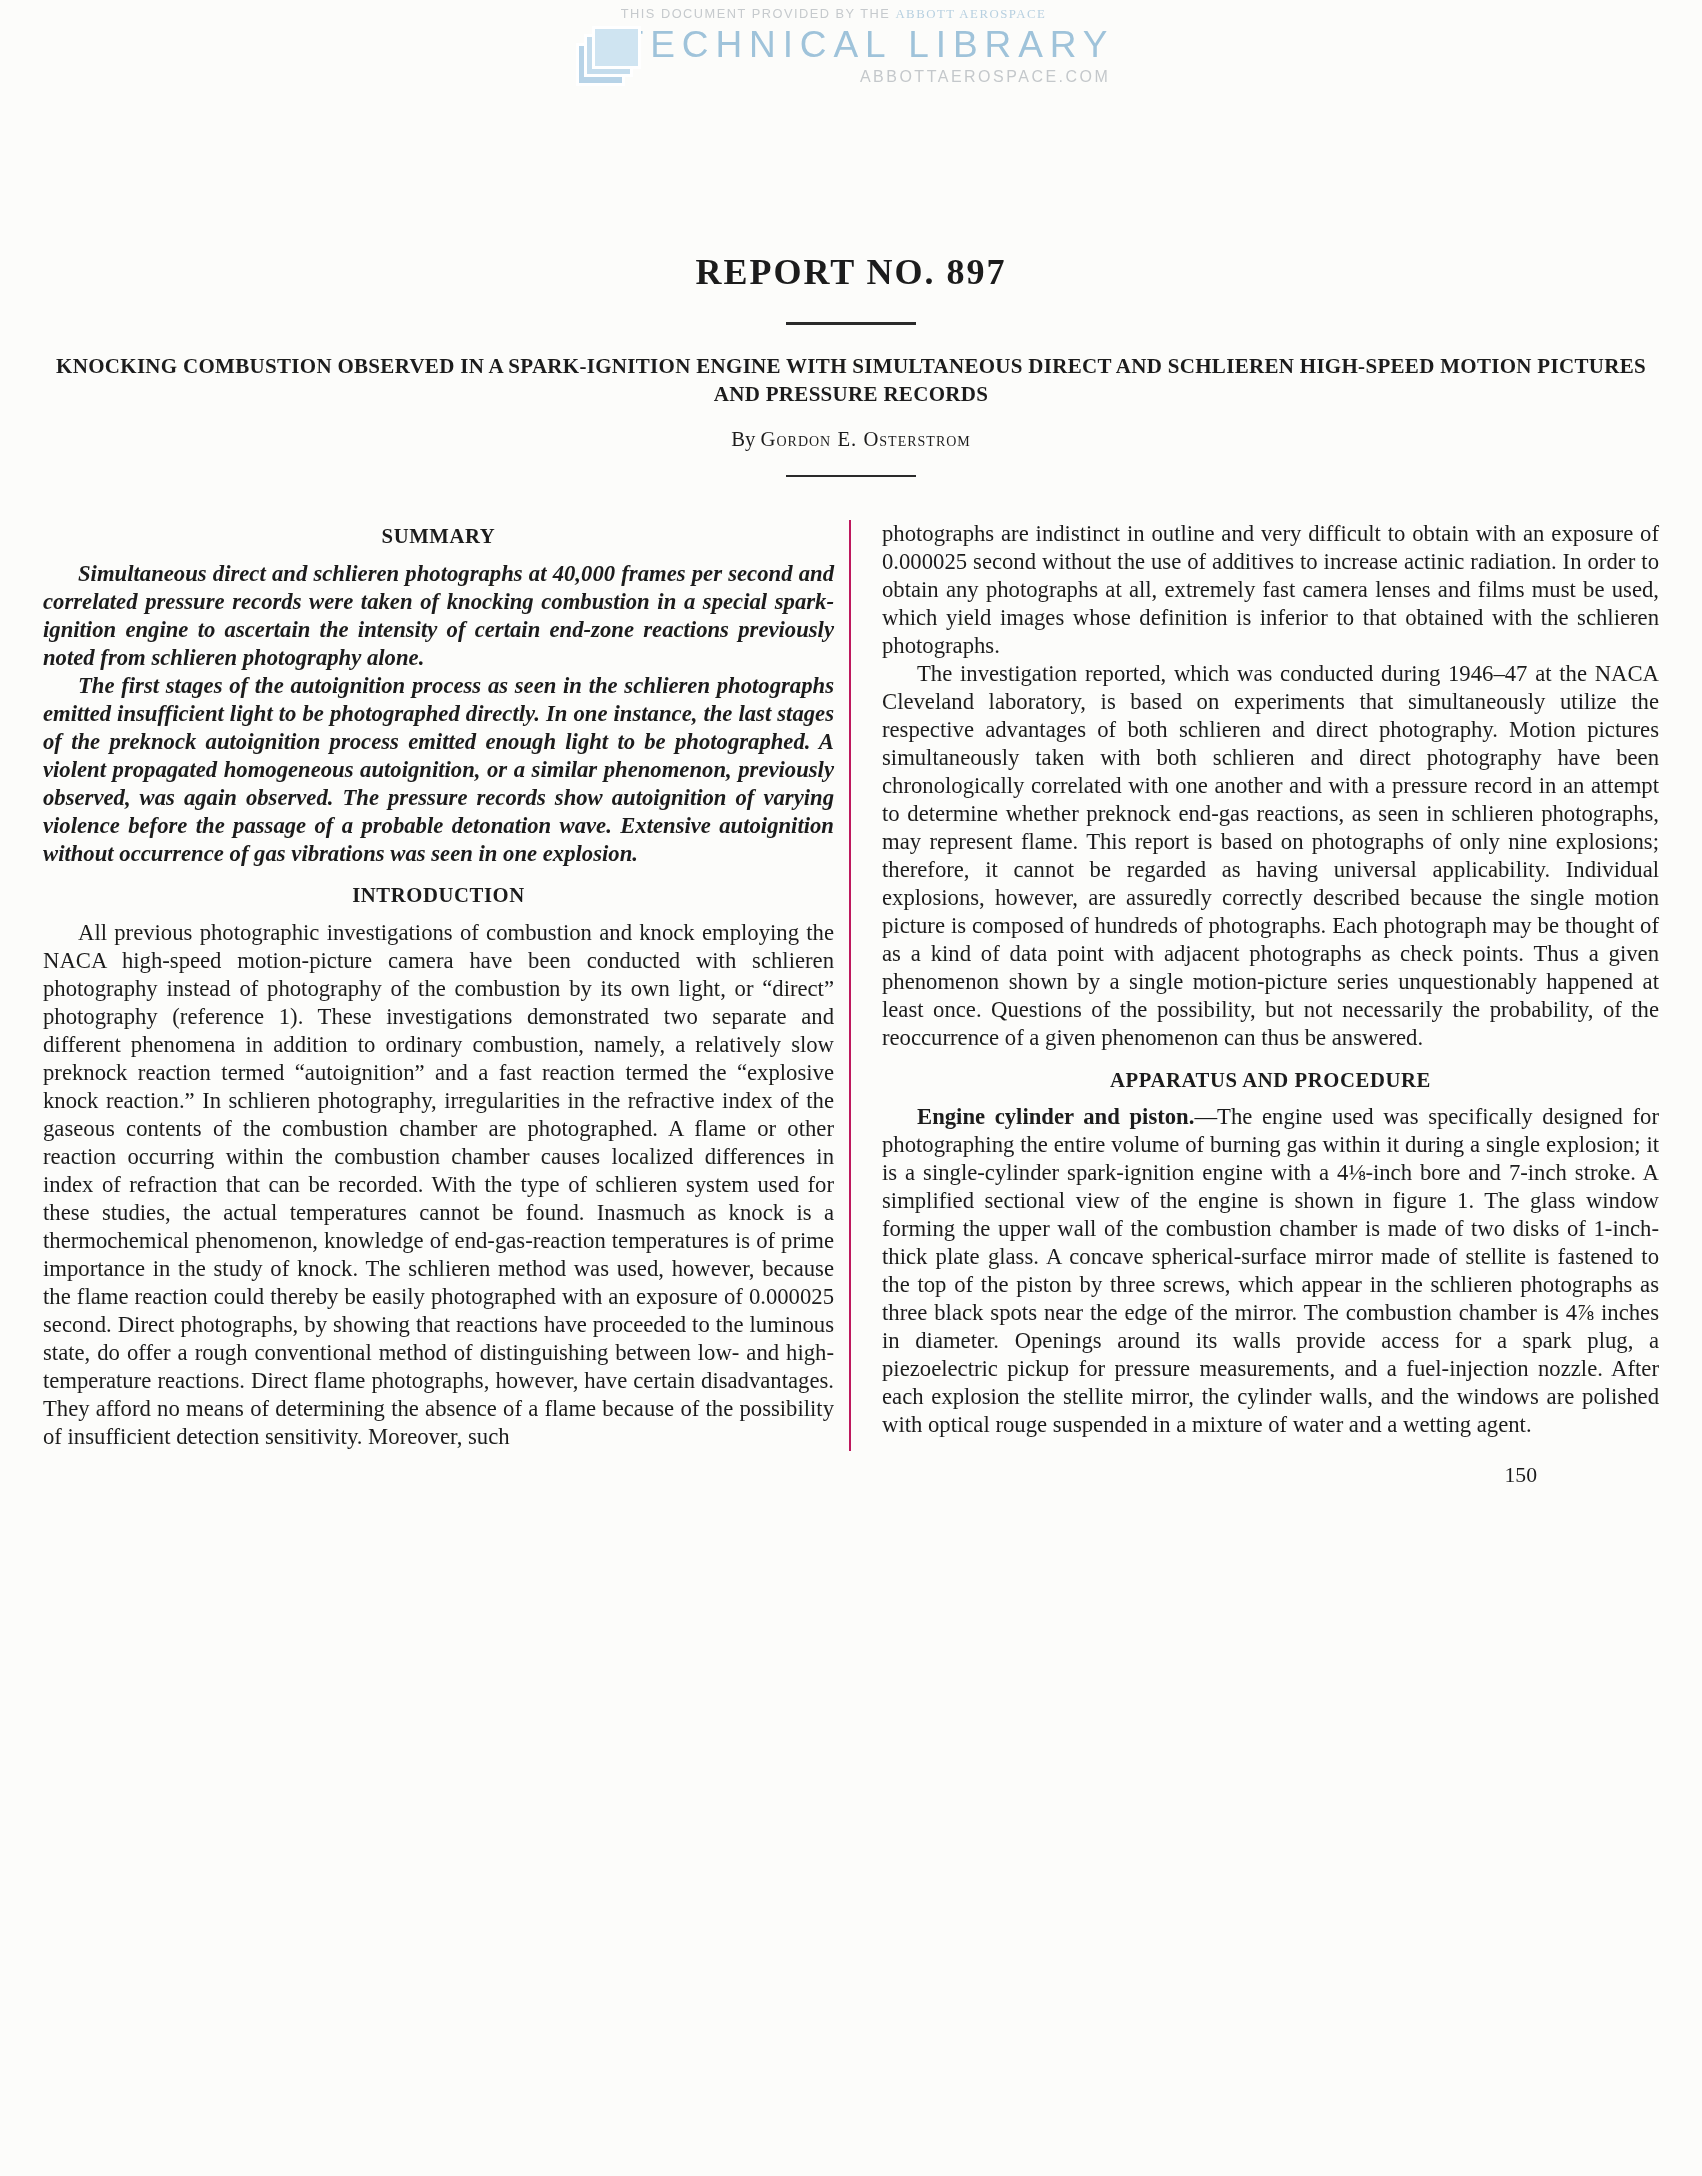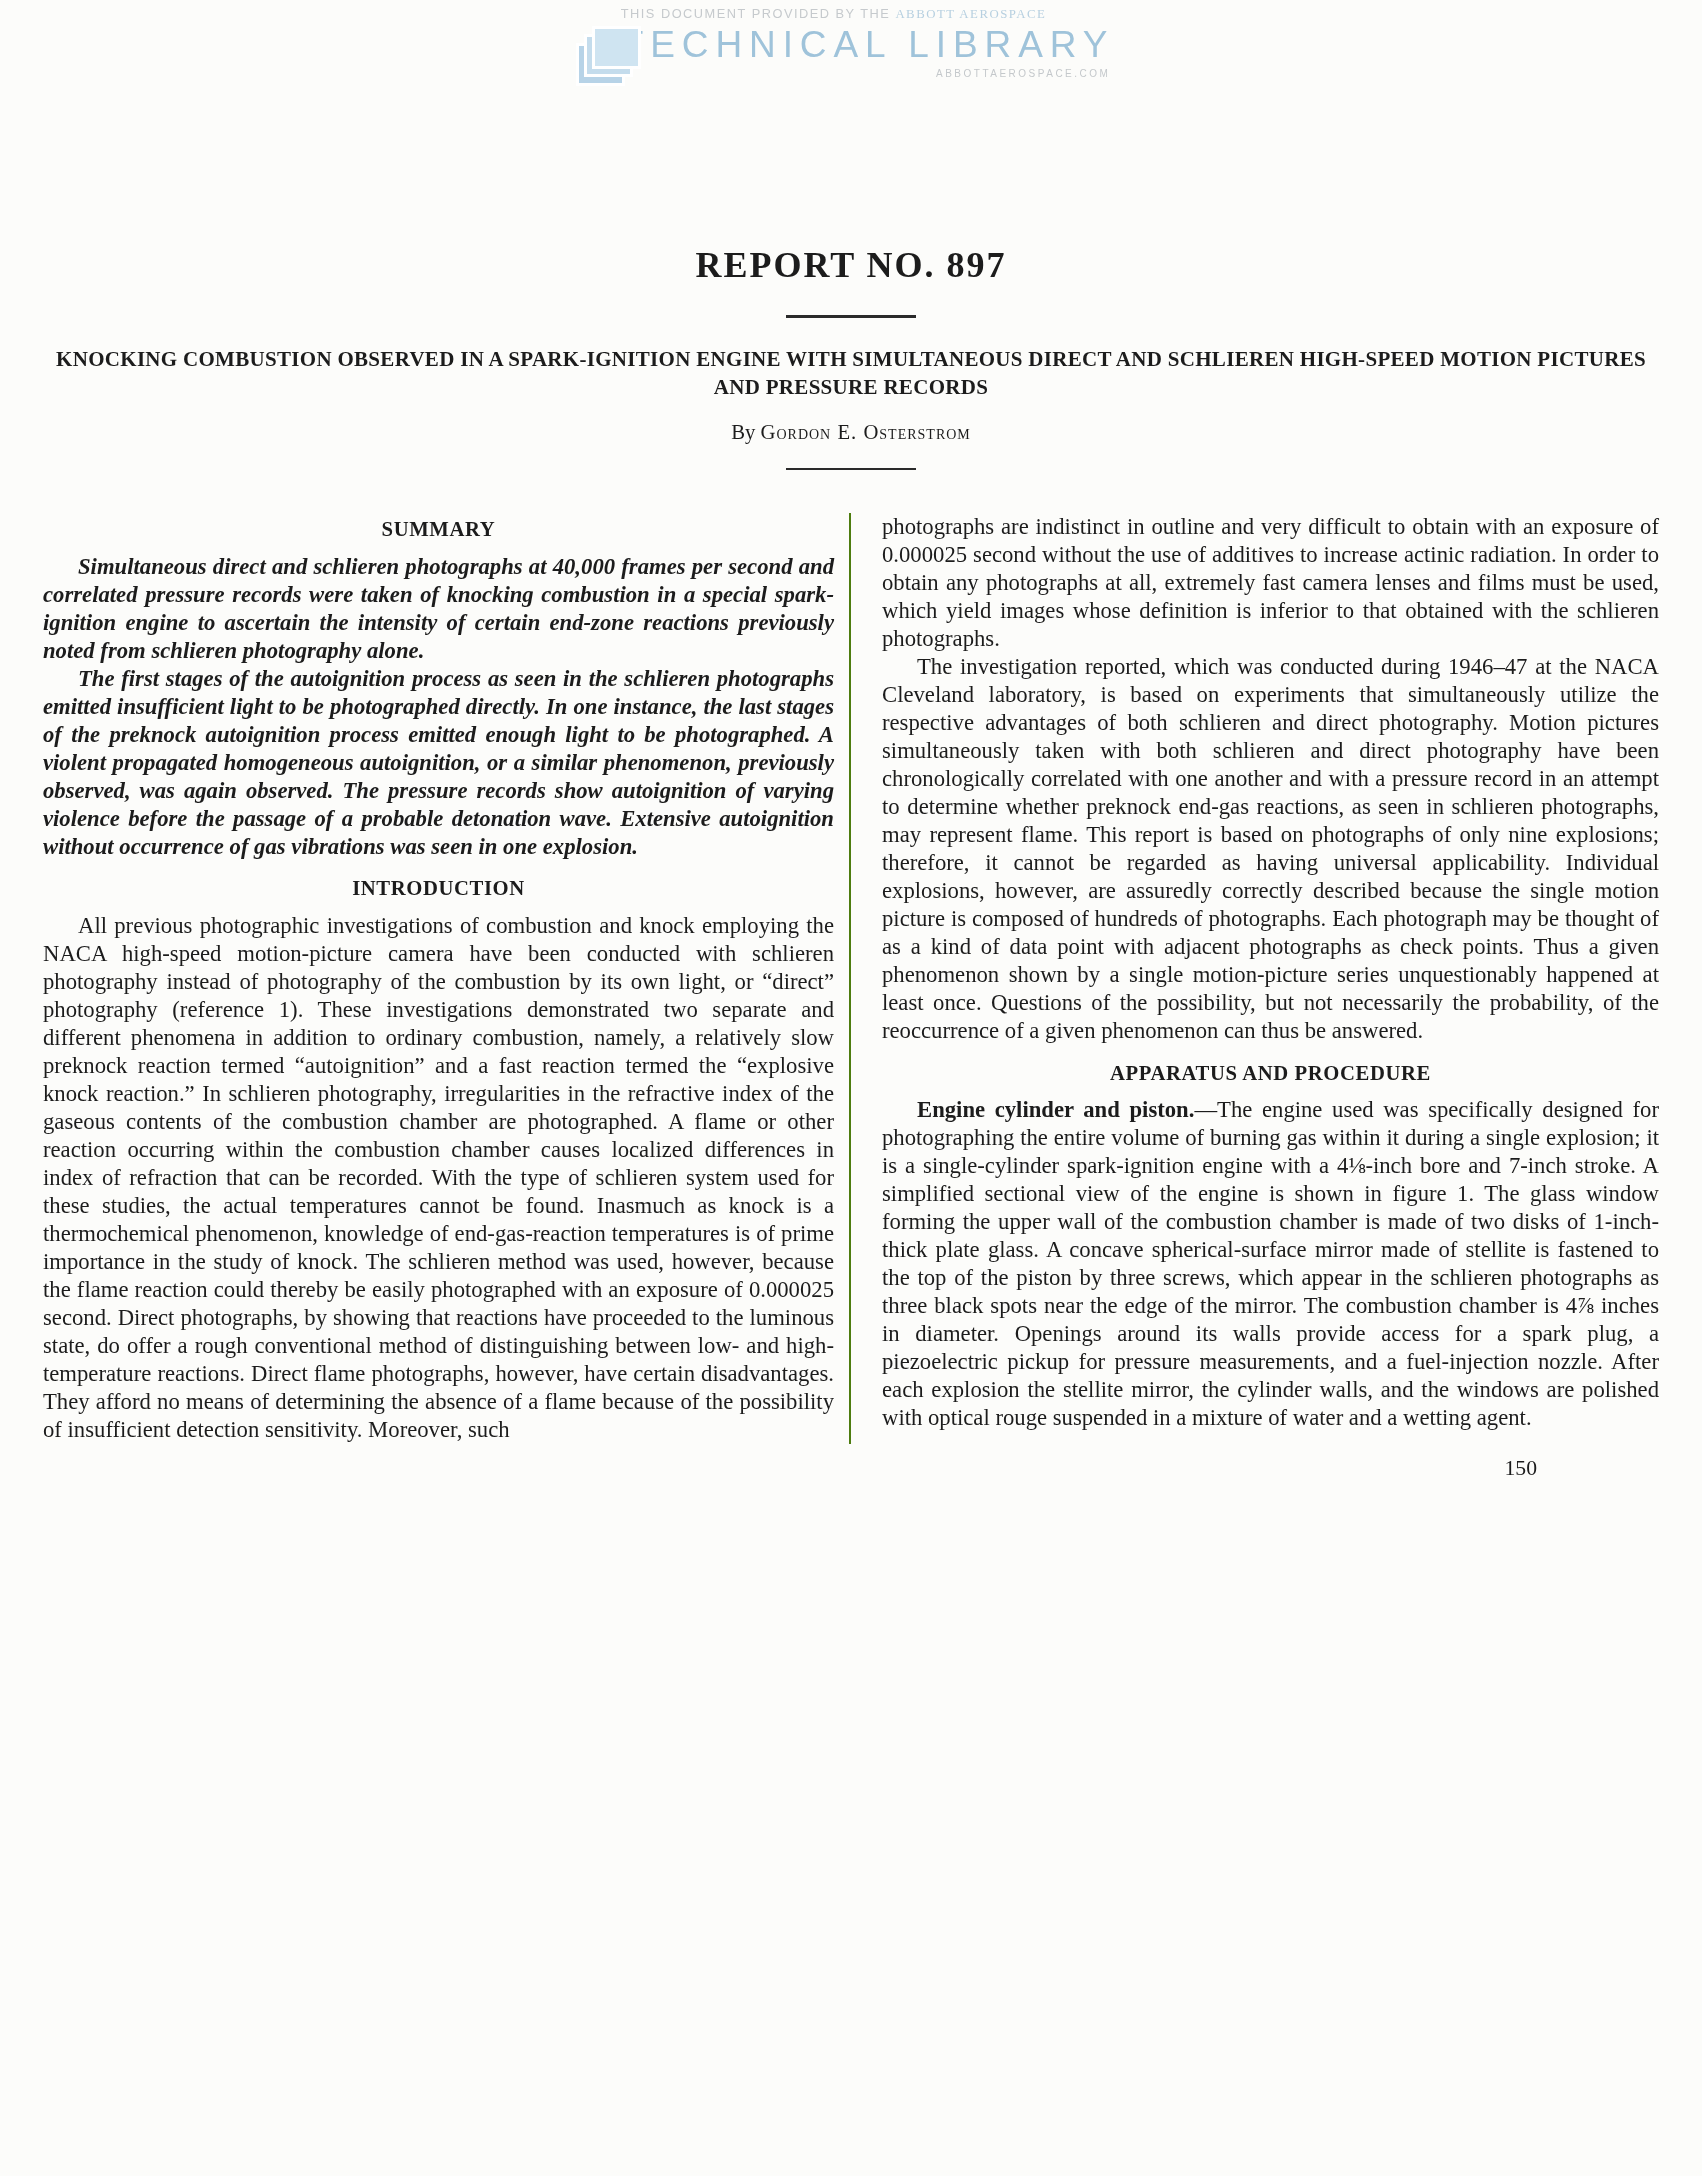--- a/index.html
+++ b/index.html
@@ -15,34 +15,34 @@
   .brand { display:flex; justify-content:center; padding-top:5.9px; }
   .brand-inner { position:relative; padding-left:33px; }
   .logo-icon { position:absolute; left:-11.8px; top:19.7px; width:69px; height:65px; }
   .logo-icon .sheet { position:absolute; width:49px; height:43px; border:3px solid #ffffff; }
   .logo-icon .s1 { left:0;  top:17.7px; background:#b7d3e7; }
   .logo-icon .s2 { left:7.9px; top:8.9px;  background:#c4dcec; }
   .logo-icon .s3 { left:15.8px; top:0;  background:#cfe4f1; }
   .provided { font-family:"Liberation Sans", sans-serif; font-size:12.8px; letter-spacing:1.5px; color:#c6cacd; text-transform:uppercase; white-space:nowrap; }
   .provided .brand-name { color:#b7d0e0;font-family:Liberation Serif, serif; }
   .library { font-family:"Liberation Sans", sans-serif; font-size:37px; letter-spacing:6.9px; color:#9fc3da; font-weight:400; margin-top:2px; white-space:nowrap; }
-  .site { font-family:"Liberation Sans", sans-serif; font-size:10px; letter-spacing:2.5px; color:#c4c8cb; text-align:right; padding-right:3.9px; margin-top:2px; }
+  .site { font-family:"Liberation Sans", sans-serif; font-size:16px; letter-spacing:2.5px; color:#c4c8cb; text-align:right; padding-right:3.9px; margin-top:2px; }
 
   
   .report-no { text-align:center; font-size:36px; font-weight:bold; letter-spacing:2px; margin-top:165px; }
   .rule { width:130px; border:0; border-top:3px solid #2a2a2a; margin:29.6px auto 27.6px; }
   .rule.thin { border-top-width:2px; margin:23.6px auto 0; }
   .doc-title { text-align:center; font-size:21px; font-weight:bold; line-height:1.32; max-width:1616px; margin:0 auto; letter-spacing:0.3px; }
   .byline { text-align:center; font-size:20.7px; margin-top:19.7px; }
   .byline .author { font-variant:small-caps; letter-spacing:1px; }
 
   
   .columns { display:flex; margin-top:43px; }
   .col { width:50%; font-size:22.7px; line-height:28px; text-align:justify; }
-  .col-left  { padding-right:15px; border-right:2px solid #4d7c0f; }
+  .col-left  { padding-right:15px; border-right:2px solid #be185d; }
   .col-right { padding-left:31px; }
   .col h3 { text-align:center; font-size:20.7px; font-weight:bold; letter-spacing:0.6px; margin:13.8px 0 9.9px; }
   .col h3.first { margin-top:2px; }
   .col p { text-indent:35px; }
   .col p.no-indent { text-indent:0; }
   .italic { font-style:italic;font-weight:bold; }
   .lead-bold { font-weight:bold; }
 
   
   .page-num { text-align:right; padding-right:122px; font-size:21.7px; margin-top:11.8px; }

